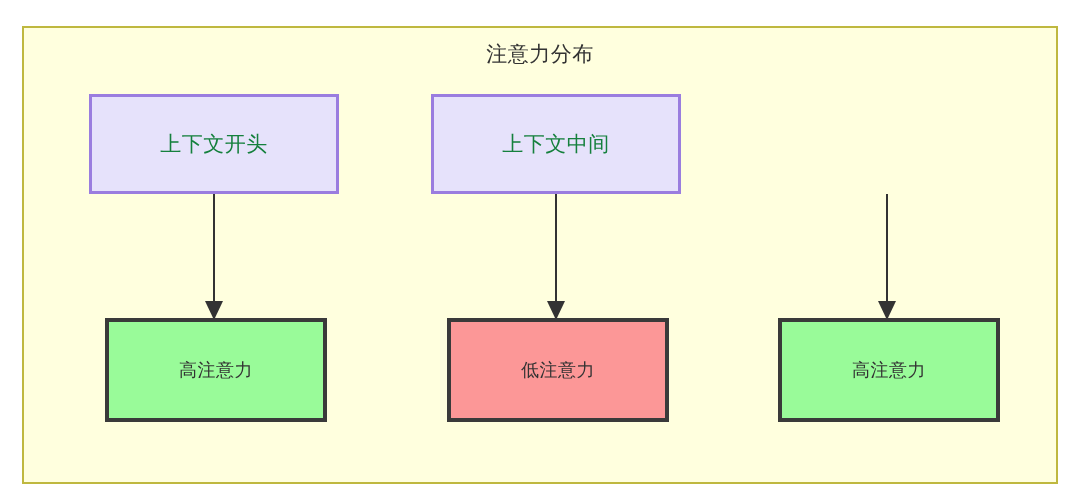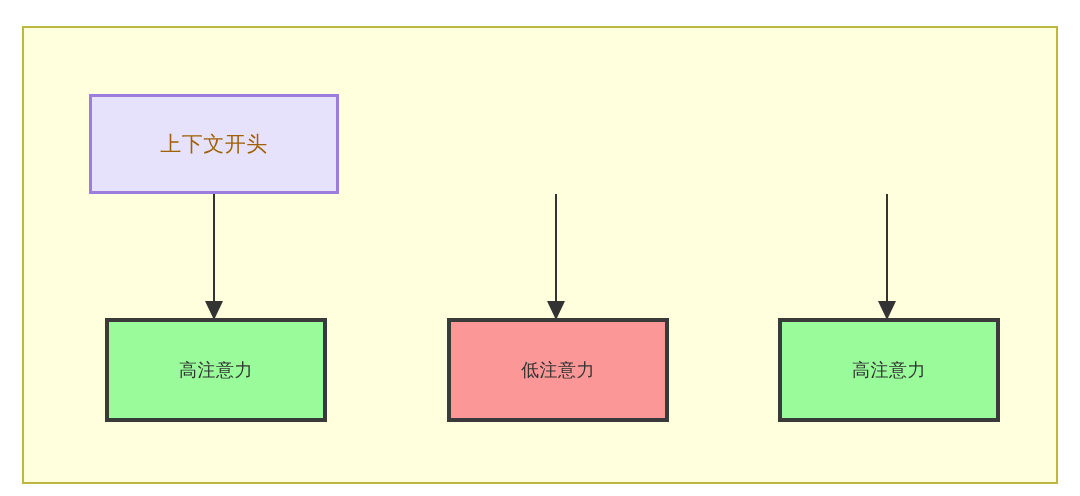--- a/index.html
+++ b/index.html
@@ -65,21 +65,21 @@
     height: 100px;
     background: #e6e2fb;
     border: 3px solid #9a7ddf;
     box-sizing: border-box;
     display: flex;
     align-items: center;
     justify-content: center;
   }
   .node-source .node-label {
     font-size: 21px;
-    color: #a16207;
+    color: #15803d;
     letter-spacing: 0.5px;
     white-space: nowrap;
   }
 
   
   .node-target {
     position: absolute;
     top: 290px;
     left: 16px;
     width: 222px;
@@ -110,39 +110,43 @@
     pointer-events: none;
   }
 </style>
 </head>
 <body>
 
 <div id="diagram-root">
 
   <div class="subgraph-container">
 
+    <div class="subgraph-title">注意力分布</div>
 
     <div class="column col-0">
 
       <div class="node-source">
         <span class="node-label">上下文开头</span>
       </div>
 
       <svg class="connector" width="250" height="126" viewBox="0 0 250 126">
         <line x1="125" y1="0" x2="125" y2="112" stroke="#333333" stroke-width="2"></line>
         <polygon points="125,126 116,107 134,107" fill="#333333"></polygon>
       </svg>
 
       <div class="node-target fill-high">
         <span class="node-label">高注意力</span>
       </div>
     </div>
 
     <div class="column col-1">
 
+      <div class="node-source">
+        <span class="node-label">上下文中间</span>
+      </div>
 
       <svg class="connector" width="250" height="126" viewBox="0 0 250 126">
         <line x1="125" y1="0" x2="125" y2="112" stroke="#333333" stroke-width="2"></line>
         <polygon points="125,126 116,107 134,107" fill="#333333"></polygon>
       </svg>
 
       <div class="node-target fill-low">
         <span class="node-label">低注意力</span>
       </div>
     </div>

